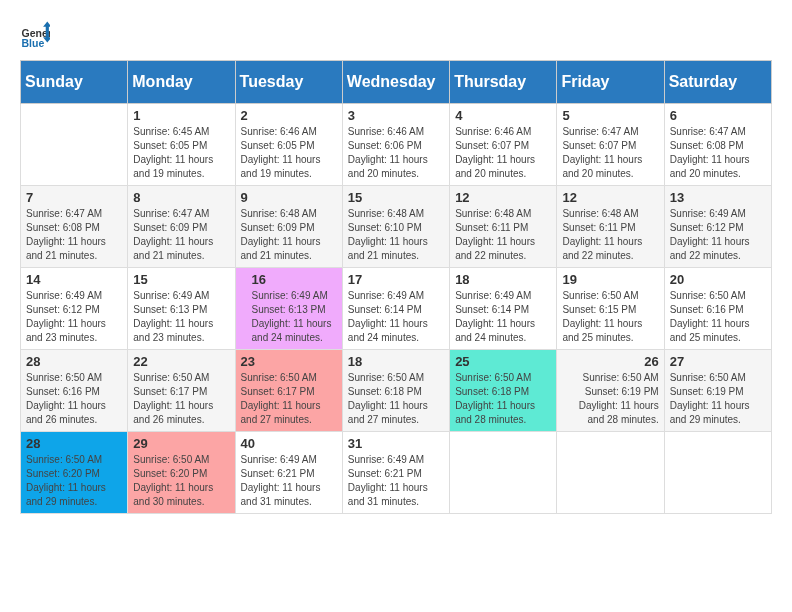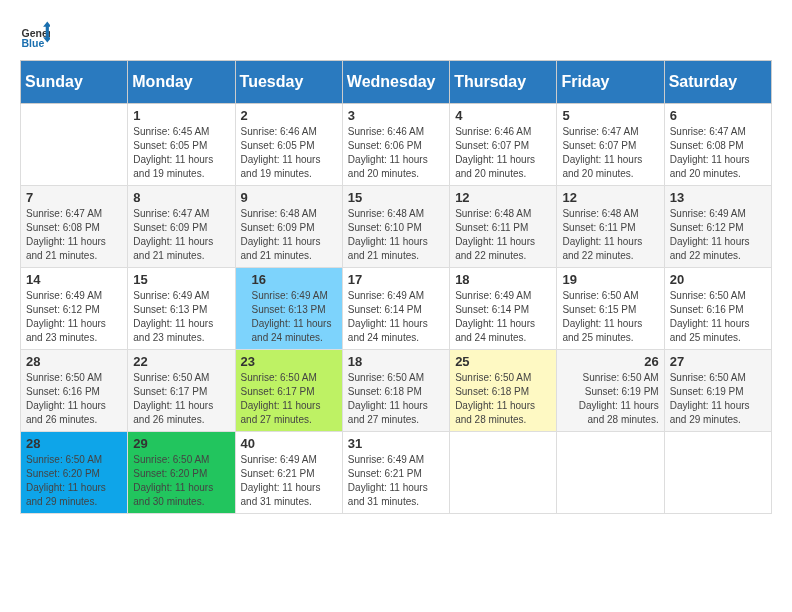--- a/index.html
+++ b/index.html
@@ -222,21 +222,21 @@
 Daylight: 11 hours
 and 23 minutes.</div>
         </td>
         <td style="background-color: rgb(255, 255, 255);">
           <span class="day-number">15</span>
           <div class="day-detail" style="white-space: pre-line;">Sunrise: 6:49 AM
 Sunset: 6:13 PM
 Daylight: 11 hours
 and 23 minutes.</div>
         </td>
-        <td style="background-color: #7dd3fc; padding-left: 16px;">
+        <td style="background-color: #f0abfc; padding-left: 16px;">
           <span class="day-number">16</span>
           <div class="day-detail" style="white-space: pre-line;">Sunrise: 6:49 AM
 Sunset: 6:13 PM
 Daylight: 11 hours
 and 24 minutes.</div>
         </td>
         <td style="background-color: rgb(255, 255, 255);">
           <span class="day-number">17</span>
           <div class="day-detail" style="white-space: pre-line;">Sunrise: 6:49 AM
 Sunset: 6:14 PM
@@ -273,35 +273,35 @@
 Daylight: 11 hours
 and 26 minutes.</div>
         </td>
         <td style="background-color: rgb(245, 245, 245);">
           <span class="day-number">22</span>
           <div class="day-detail" style="white-space: pre-line;">Sunrise: 6:50 AM
 Sunset: 6:17 PM
 Daylight: 11 hours
 and 26 minutes.</div>
         </td>
-        <td style="background-color: #bef264; margin-left: 16px;">
+        <td style="background-color: #fca5a5; margin-left: 16px;">
           <span class="day-number">23</span>
           <div class="day-detail" style="white-space: pre-line;">Sunrise: 6:50 AM
 Sunset: 6:17 PM
 Daylight: 11 hours
 and 27 minutes.</div>
         </td>
         <td style="background-color: rgb(245, 245, 245);">
           <span class="day-number">18</span>
           <div class="day-detail" style="white-space: pre-line;">Sunrise: 6:50 AM
 Sunset: 6:18 PM
 Daylight: 11 hours
 and 27 minutes.</div>
         </td>
-        <td style="background-color: #fef9c3; margin-top: 42px;">
+        <td style="background-color: #5eead4; margin-top: 42px;">
           <span class="day-number">25</span>
           <div class="day-detail" style="white-space: pre-line;">Sunrise: 6:50 AM
 Sunset: 6:18 PM
 Daylight: 11 hours
 and 28 minutes.</div>
         </td>
         <td style="background-color: rgb(245, 245, 245); text-align: right;">
           <span class="day-number">26</span>
           <div class="day-detail" style="white-space: pre-line;">Sunrise: 6:50 AM
 Sunset: 6:19 PM
@@ -317,21 +317,21 @@
         </td>
       </tr>
       <tr>
         <td style="background-color: #0ea5e9;">
           <span class="day-number">28</span>
           <div class="day-detail" style="white-space: pre-line;">Sunrise: 6:50 AM
 Sunset: 6:20 PM
 Daylight: 11 hours
 and 29 minutes.</div>
         </td>
-        <td style="background-color: #22c55e; margin-left: 24px;">
+        <td style="background-color: #fca5a5; margin-left: 24px;">
           <span class="day-number">29</span>
           <div class="day-detail" style="white-space: pre-line;">Sunrise: 6:50 AM
 Sunset: 6:20 PM
 Daylight: 11 hours
 and 30 minutes.</div>
         </td>
         <td style="background-color: rgb(255, 255, 255);">
           <span class="day-number">40</span>
           <div class="day-detail" style="white-space: pre-line;">Sunrise: 6:49 AM
 Sunset: 6:21 PM

